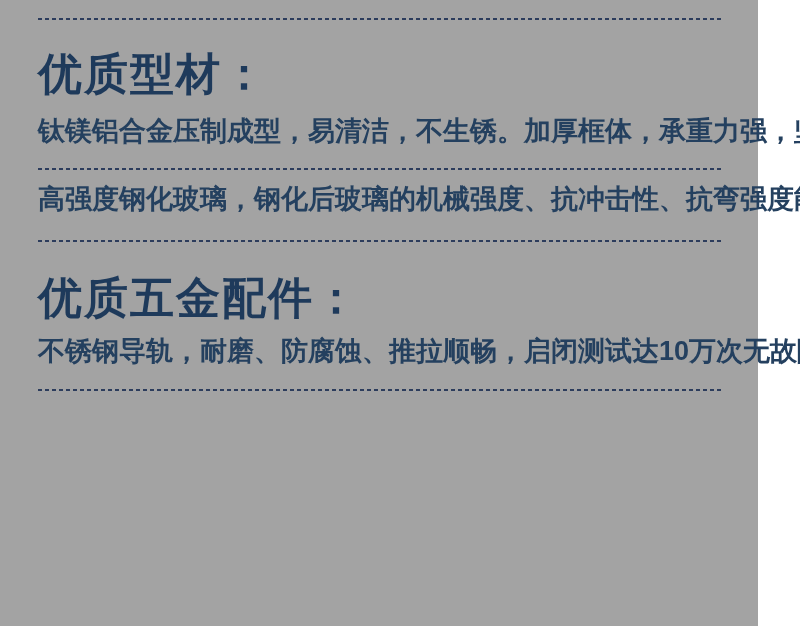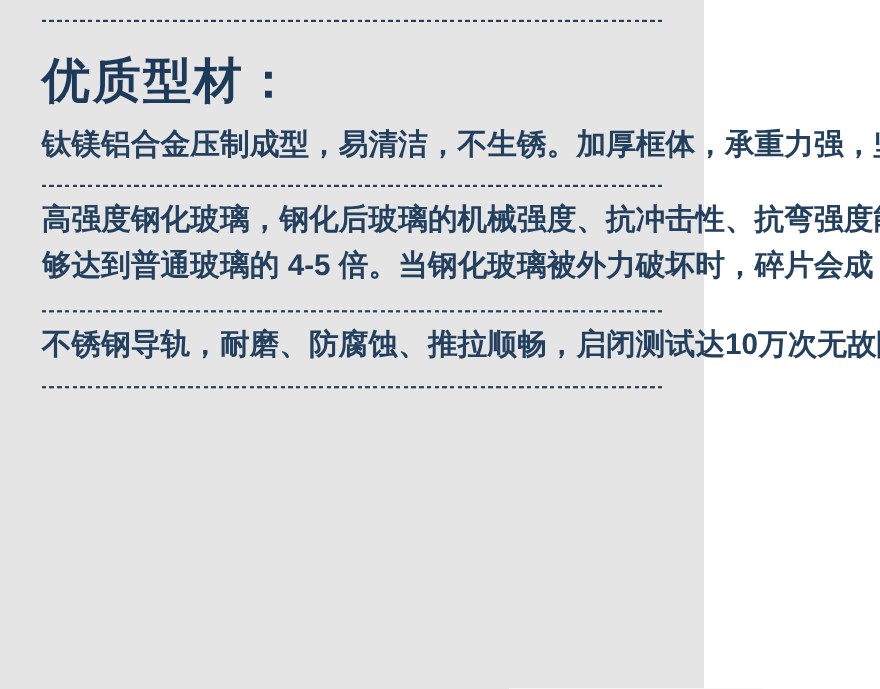--- a/index.html
+++ b/index.html
@@ -4,23 +4,23 @@
 <style>
   * { margin: 0; padding: 0; box-sizing: border-box; }
   html, body { background: #ffffff; }
   body {
     width: 800px;
     height: 626px;
     overflow: hidden;
     font-family: "Liberation Sans", "DejaVu Sans", sans-serif;
   }
   .page {
-    width: 640px;
+    width: 758px;
     height: 626px;
-    background: #e5e5e5;
+    background: #a3a3a3;
     padding: 18px 36px 0 38px;
   }
   .divider {
     height: 2px;
     background: repeating-linear-gradient(90deg, #2c3c5c 0 4px, transparent 4px 7px);
   }
   .heading {
     color: #1e3a5b;
     font-size: 44px;
     line-height: 48px;
@@ -54,27 +54,27 @@
     <p class="body-text p-after-h">
       <span class="line">钛镁铝合金压制成型，易清洁，不生锈。加厚框体，承重力强，坚</span>
     </p>
   </section>
 
   <div class="divider d-2"></div>
 
   <section>
     <p class="body-text p-after-h-2">
       <span class="line">高强度钢化玻璃，钢化后玻璃的机械强度、抗冲击性、抗弯强度能</span>
-      <span class="line">够达到普通玻璃的 4-5 倍。当钢化玻璃被外力破坏时，碎片会成</span>
     </p>
   </section>
 
   <div class="divider d-3"></div>
 
   <section>
+    <h2 class="heading h-after-divider-2">优质五金配件：</h2>
     <p class="body-text p-after-h-2">
       <span class="line">不锈钢导轨，耐磨、防腐蚀、推拉顺畅，启闭测试达10万次无故障。</span>
     </p>
   </section>
 
   <div class="divider d-4"></div>
 
 </div>
 
 </body></html>

